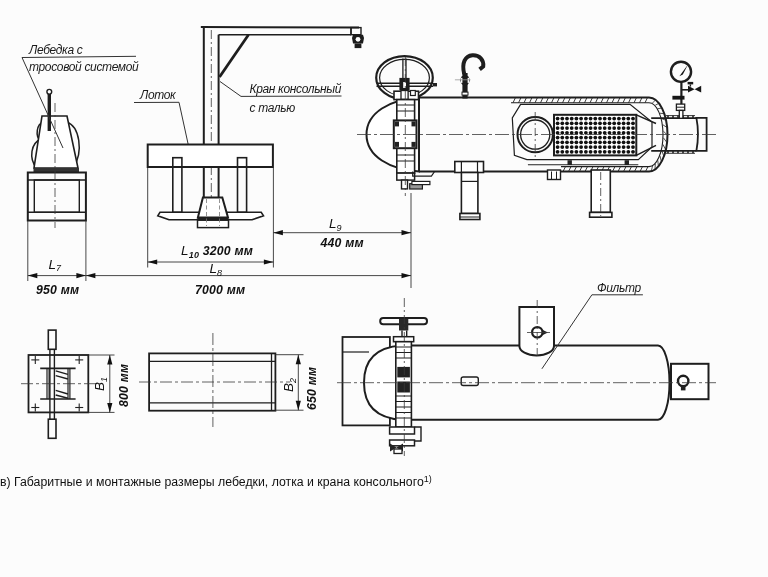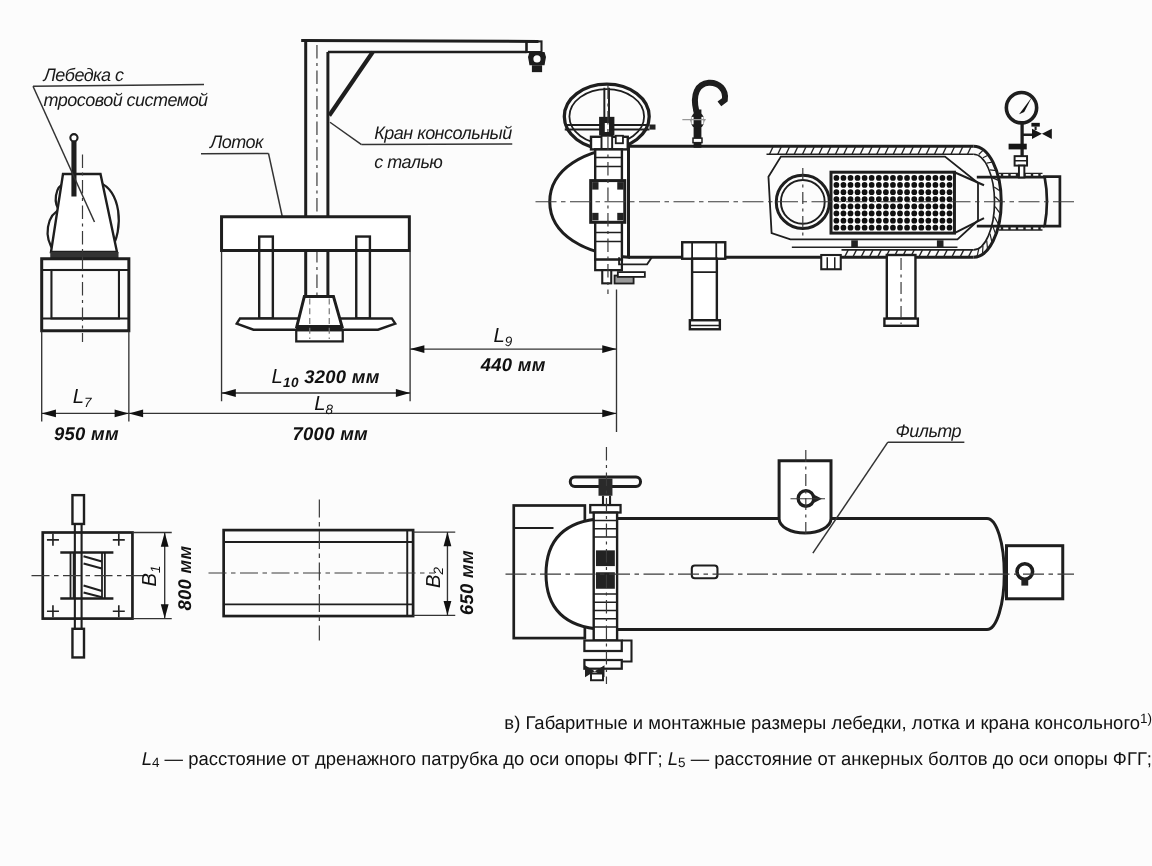--- a/index.html
+++ b/index.html
@@ -1,20 +1,20 @@
 <!DOCTYPE html>
 <html><head><meta charset="utf-8">
 <style>
 html,body{margin:0;padding:0;width:768px;height:577px;background:#fcfcfc;overflow:hidden;}
 body{filter:blur(0.22px);}
 .lbl{font:italic 12px "Liberation Sans",sans-serif;fill:#1a1a1a;letter-spacing:-0.35px;}
 .dimL{font:italic 13.5px "Liberation Sans",sans-serif;fill:#111;}
 .dimB{font:italic bold 12.3px "Liberation Sans",sans-serif;fill:#111;letter-spacing:.2px;}
 .sub{font-size:9px;}
-#cap{position:absolute;left:0;top:474px;width:768px;font:12.3px "Liberation Sans",sans-serif;color:#111;text-align:right;}
+#cap{position:absolute;left:0;top:474px;width:768px;font:12.3px "Liberation Sans",sans-serif;color:#111;text-align:left;}
 #cap .cl{line-height:16px;white-space:nowrap;}
 #cap sub{font-size:9px;line-height:0;position:relative;top:1px;vertical-align:baseline;}
 #cap sup{font-size:9px;line-height:0;position:relative;top:-4px;vertical-align:baseline;}
 #cap i{font-style:italic;}
 </style></head>
 <body>
 <svg width="768" height="577" viewBox="0 0 768 577" style="position:absolute;left:0;top:0">
 <defs>
 <g id="cross">
         <line x1="-4" y1="0" x2="4" y2="0" stroke="#222" stroke-width="1.1"></line>
@@ -489,13 +489,12 @@
 <rect x="394" y="449" width="8" height="4.5" fill="#fff" stroke-width="1.3"></rect>
 </g>
 <line x1="404.3" y1="298" x2="404.3" y2="456" stroke="#3a3a3a" stroke-width="0.8" stroke-dasharray="9 3 2 3"></line>
 <line x1="591.9" y1="294.8" x2="642.9" y2="294.8" stroke="#333" stroke-width="1"></line>
 <line x1="591.9" y1="294.8" x2="541.9" y2="368.8" stroke="#333" stroke-width="1"></line>
 <text x="597" y="291.5" class="lbl">Фильтр</text>
 <line x1="337" y1="382.7" x2="716" y2="382.7" stroke="#3a3a3a" stroke-width="0.8" stroke-dasharray="14 3 3 3"></line>
 </svg>
 <div id="cap">
 <div class="cl" style="margin-bottom:8px">в) Габаритные и монтажные размеры лебедки, лотка и крана консольного<sup>1)</sup></div>
-<div class="cl"><i>L</i><sub>4</sub> — расстояние от дренажного патрубка до оси опоры ФГГ; <i>L</i><sub>5</sub> — расстояние от анкерных болтов до оси опоры ФГГ;</div>
 </div>
 </body></html>

